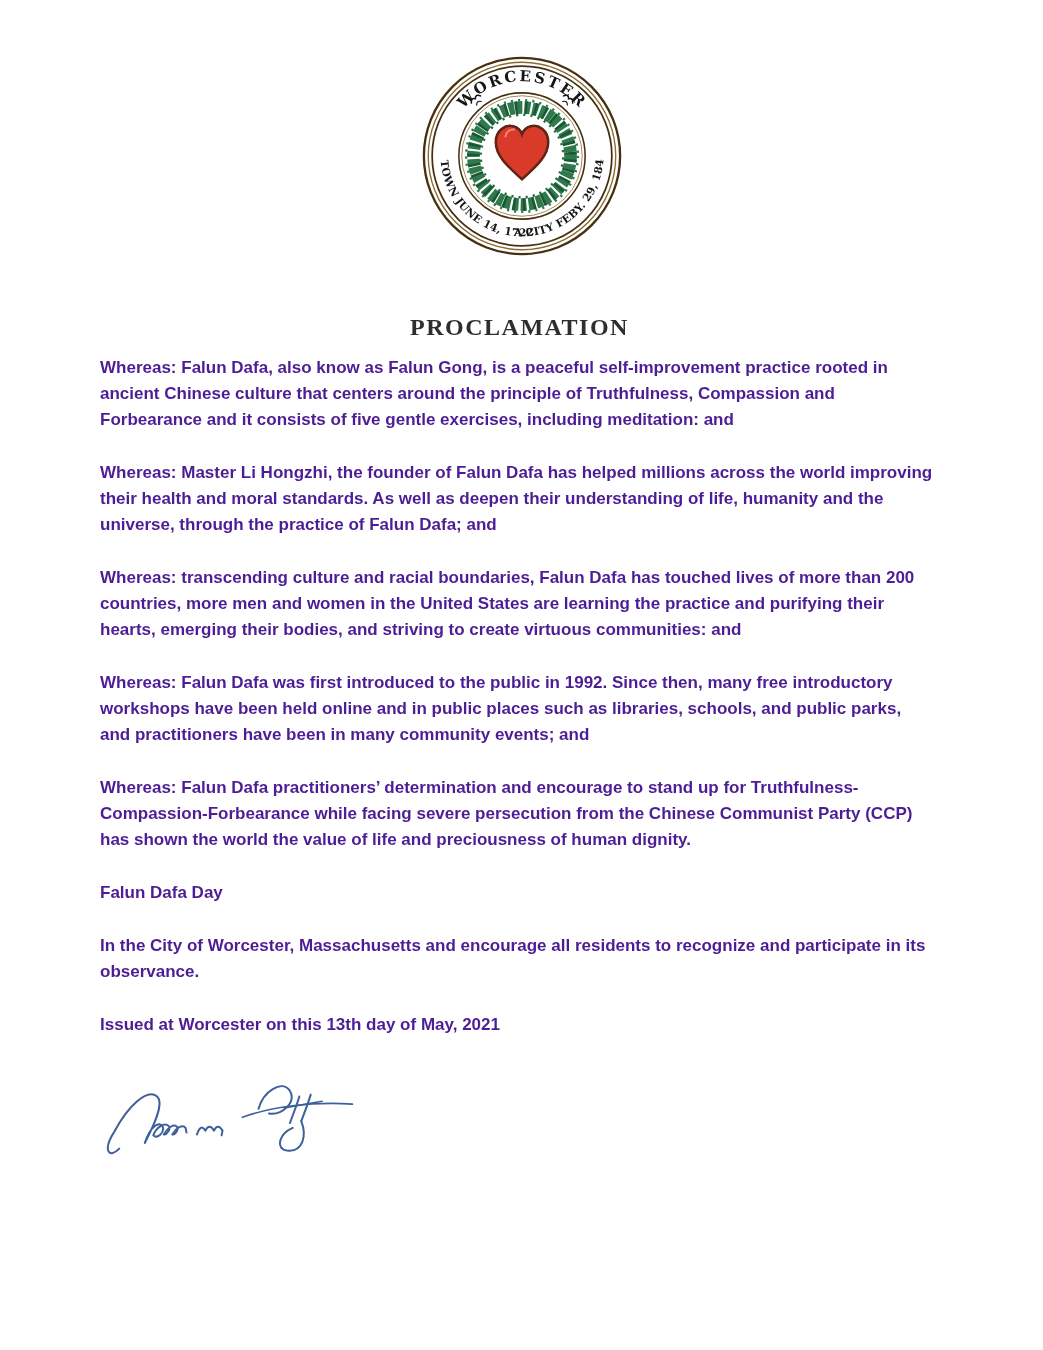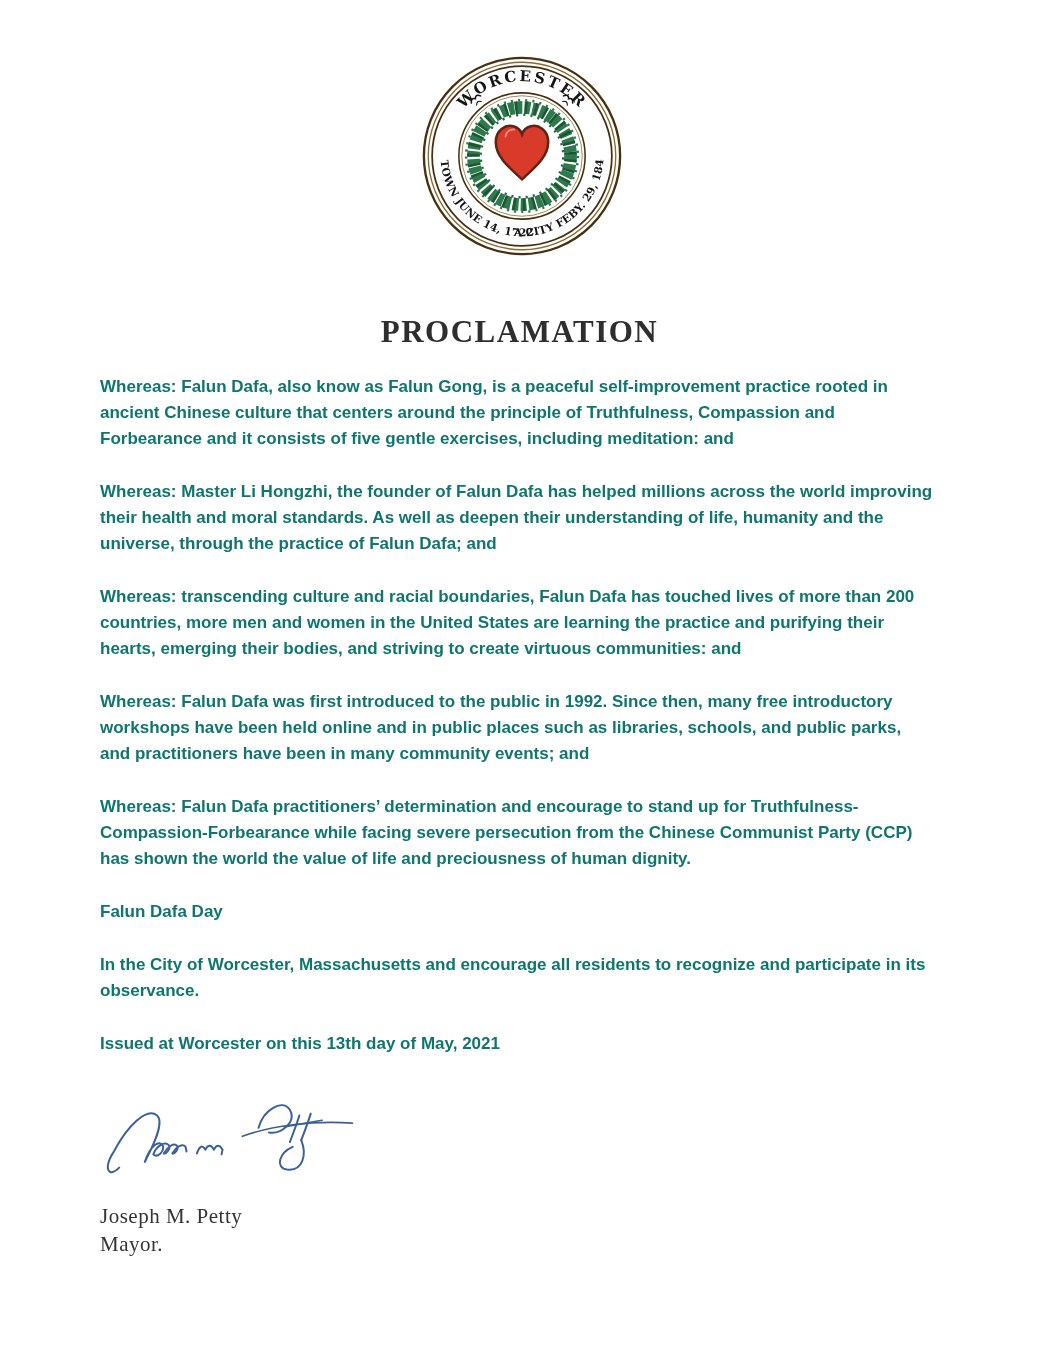--- a/index.html
+++ b/index.html
@@ -21,31 +21,31 @@
   .seal-arc-text{
     font-family:"DejaVu Serif", serif;
     font-weight:bold;
     fill:#151515;
   }
   .doc-title{
     margin:56px 4px 0 0;
     text-align:center;
     font-family:"Liberation Serif", serif;
     font-weight:bold;
-    font-size:31px;
+    font-size:24px;
     letter-spacing:1.5px;
     color:#2e2e2e;
   }
   .body-col{
     width:836px;
-    margin:24px 0 0 100px;
+    margin:14px 0 0 100px;
     font-size:17px;
     font-weight:bold;
     line-height:26px;
-    color:#0f766e;
+    color:#4c1d95;
   }
   .body-col p{margin:0 0 27px 0;}
   .day-line{
     text-align:left;
     margin:0 0 27px 0;
     font-weight:bold;
   }
   .sig-block{
     margin:8px 0 0 104px;
   }
@@ -134,18 +134,14 @@
         <path d="M 163,46 C 168,27 188,15 196,27 C 203,39 188,53 174,51"></path>
         <path d="M 146,55 C 175,44 220,38 262,41" stroke-width="1.7"></path>
         <path d="M 206,33 C 203,43 199,53 196,61"></path>
         <path d="M 218,31 C 215,41 211,51 208,59"></path>
         <path d="M 190,45 L 230,38" stroke-width="1.7"></path>
         <path d="M 208,59 C 214,74 210,92 193,90 C 180,88 185,72 199,66"></path>
       </g>
     </svg>
   </div>
 
-  <div class="signer-block">
-    <div>Joseph M. Petty</div>
-    <div>Mayor.</div>
-  </div>
 
 </div>
 
 </body></html>

